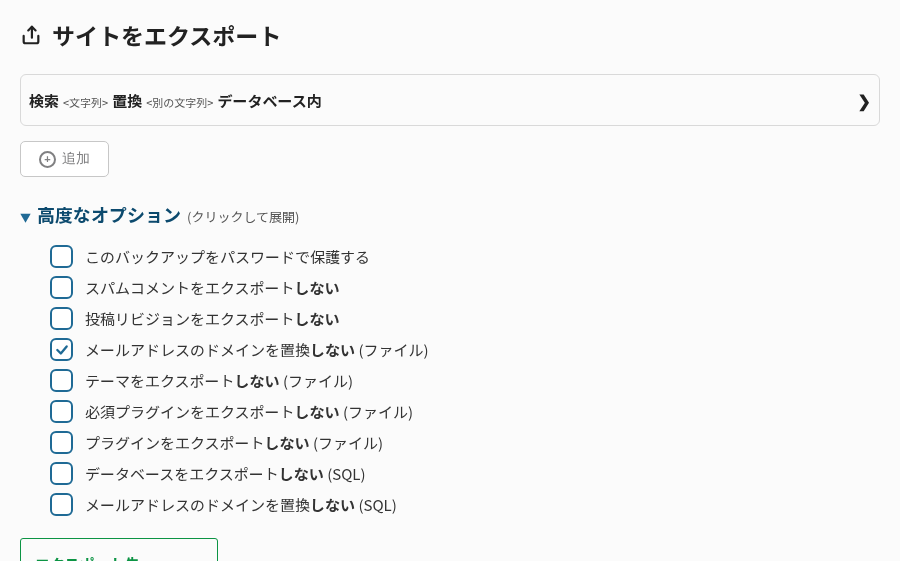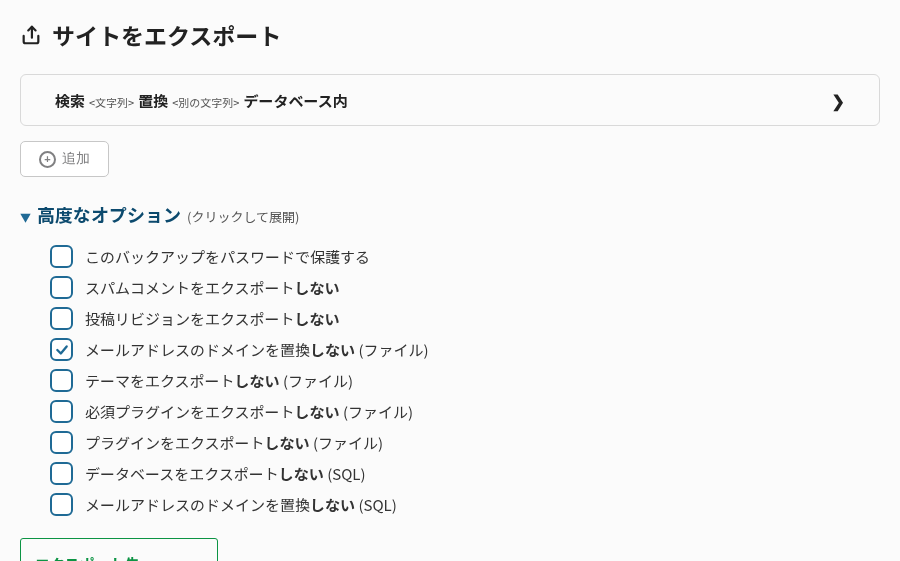--- a/index.html
+++ b/index.html
@@ -30,21 +30,21 @@
 }
 .export-icon svg { display: block; }
 
 
 .sr-bar {
   display: flex;
   align-items: center;
   justify-content: space-between;
   border: 1px solid #d9d9d9;
   border-radius: 6px;
-  padding: 13px 34px;
+  padding: 13px 8px;
   margin-top: 22px;
   font-size: 15px;
   cursor: pointer;
 }
 .sr-bar-left { display: flex; align-items: baseline; flex-wrap: wrap; gap: 0; }
 .sr-bar-left .strong { font-weight: 700; color: #222; }
 .sr-bar-left .ph { color: #555; font-size: 11px; margin: 0 4px; }
 .chevron-right {
   font-weight: 900;
   font-size: 16px;

